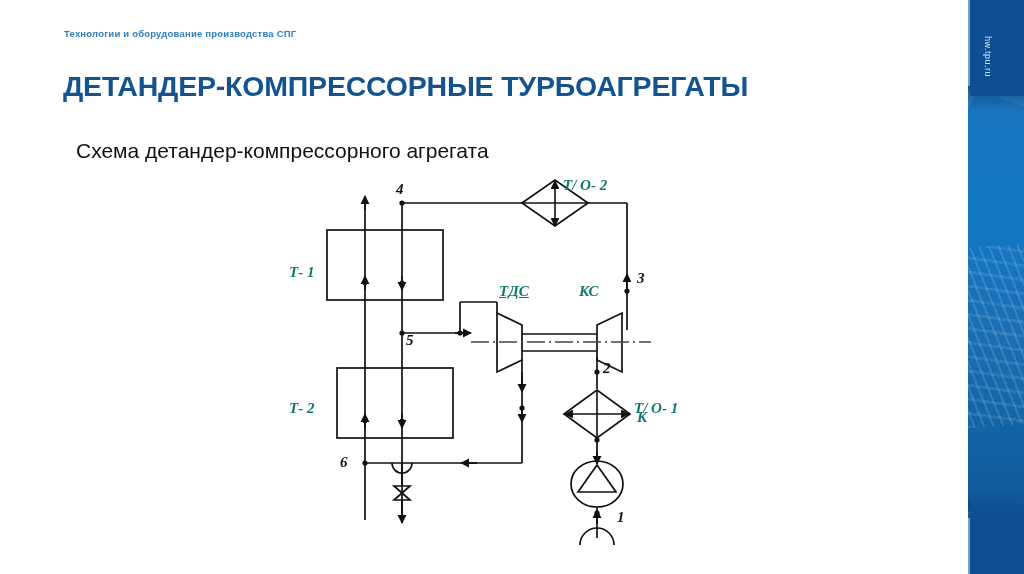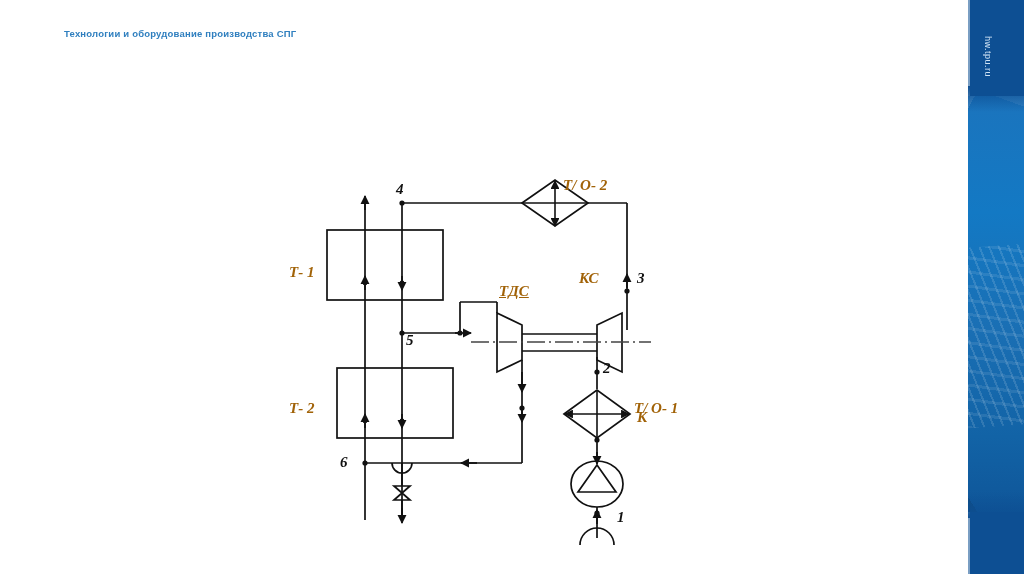--- a/index.html
+++ b/index.html
@@ -119,41 +119,43 @@
     top: 0;
     width: 1024px;
     height: 574px;
   }
   .dlabel {
     position: absolute;
     font-family: "Liberation Serif", serif;
     font-style: italic;
     font-weight: bold;
     font-size: 15px;
-    color: #a16207;
+    color: #0f766e;
     white-space: nowrap;
   }
   .dnum {
     position: absolute;
     font-family: "Liberation Serif", serif;
     font-style: italic;
     font-weight: bold;
     font-size: 15px;
     color: #111111;
     white-space: nowrap;
   }
 </style>
 </head>
 <body>
 
 <div id="slide">
 
   <div class="kicker">Технологии и оборудование производства СПГ</div>
 
-
+  <div class="slide-title">ДЕТАНДЕР-КОМПРЕССОРНЫЕ ТУРБОАГРЕГАТЫ</div>
+
+  <div class="slide-subtitle">Схема детандер-компрессорного агрегата</div>
 
   <svg id="diagram" viewBox="0 0 1024 574" width="1024" height="574" xmlns="http://www.w3.org/2000/svg">
     <defs>
       <marker id="arr" viewBox="0 0 10 10" refX="9" refY="5" markerWidth="5.5" markerHeight="5.5" orient="auto-start-reverse">
         <path d="M0,0 L10,5 L0,10 z" fill="#111111"></path>
       </marker>
       <marker id="arrmid" viewBox="0 0 10 10" refX="5" refY="5" markerWidth="5" markerHeight="5" orient="auto">
         <path d="M0,0 L10,5 L0,10 z" fill="#111111"></path>
       </marker>
     </defs>
@@ -255,21 +257,21 @@
       <circle cx="365" cy="283" r="2.4"></circle>
       <circle cx="402" cy="283" r="2.4"></circle>
       <circle cx="365" cy="421" r="2.4"></circle>
       <circle cx="402" cy="421" r="2.4"></circle>
     </g>
   </svg>
 
   <div class="dlabel" style="left:289px; top:264px;">Т- 1</div>
   <div class="dlabel" style="left:289px; top:400px;">Т- 2</div>
   <div class="dlabel" style="left:499px; top:283px;text-decoration:underline;">ТДС</div>
-  <div class="dlabel" style="left:579px; top:270px;">КС</div>
+  <div class="dlabel" style="left:579px; top:283px;">КС</div>
   <div class="dlabel" style="left:563px; top:177px;">Т/ О- 2</div>
   <div class="dlabel" style="left:634px; top:400px;">Т/ О- 1</div>
   <div class="dlabel" style="left:637px; top:409px; top:409px;">К</div>
 
   <div class="dnum" style="left:617px; top:509px;">1</div>
   <div class="dnum" style="left:603px; top:360px;">2</div>
   <div class="dnum" style="left:637px; top:270px;">3</div>
   <div class="dnum" style="left:396px; top:181px;">4</div>
   <div class="dnum" style="left:406px; top:332px;">5</div>
   <div class="dnum" style="left:340px; top:454px;">6</div>

